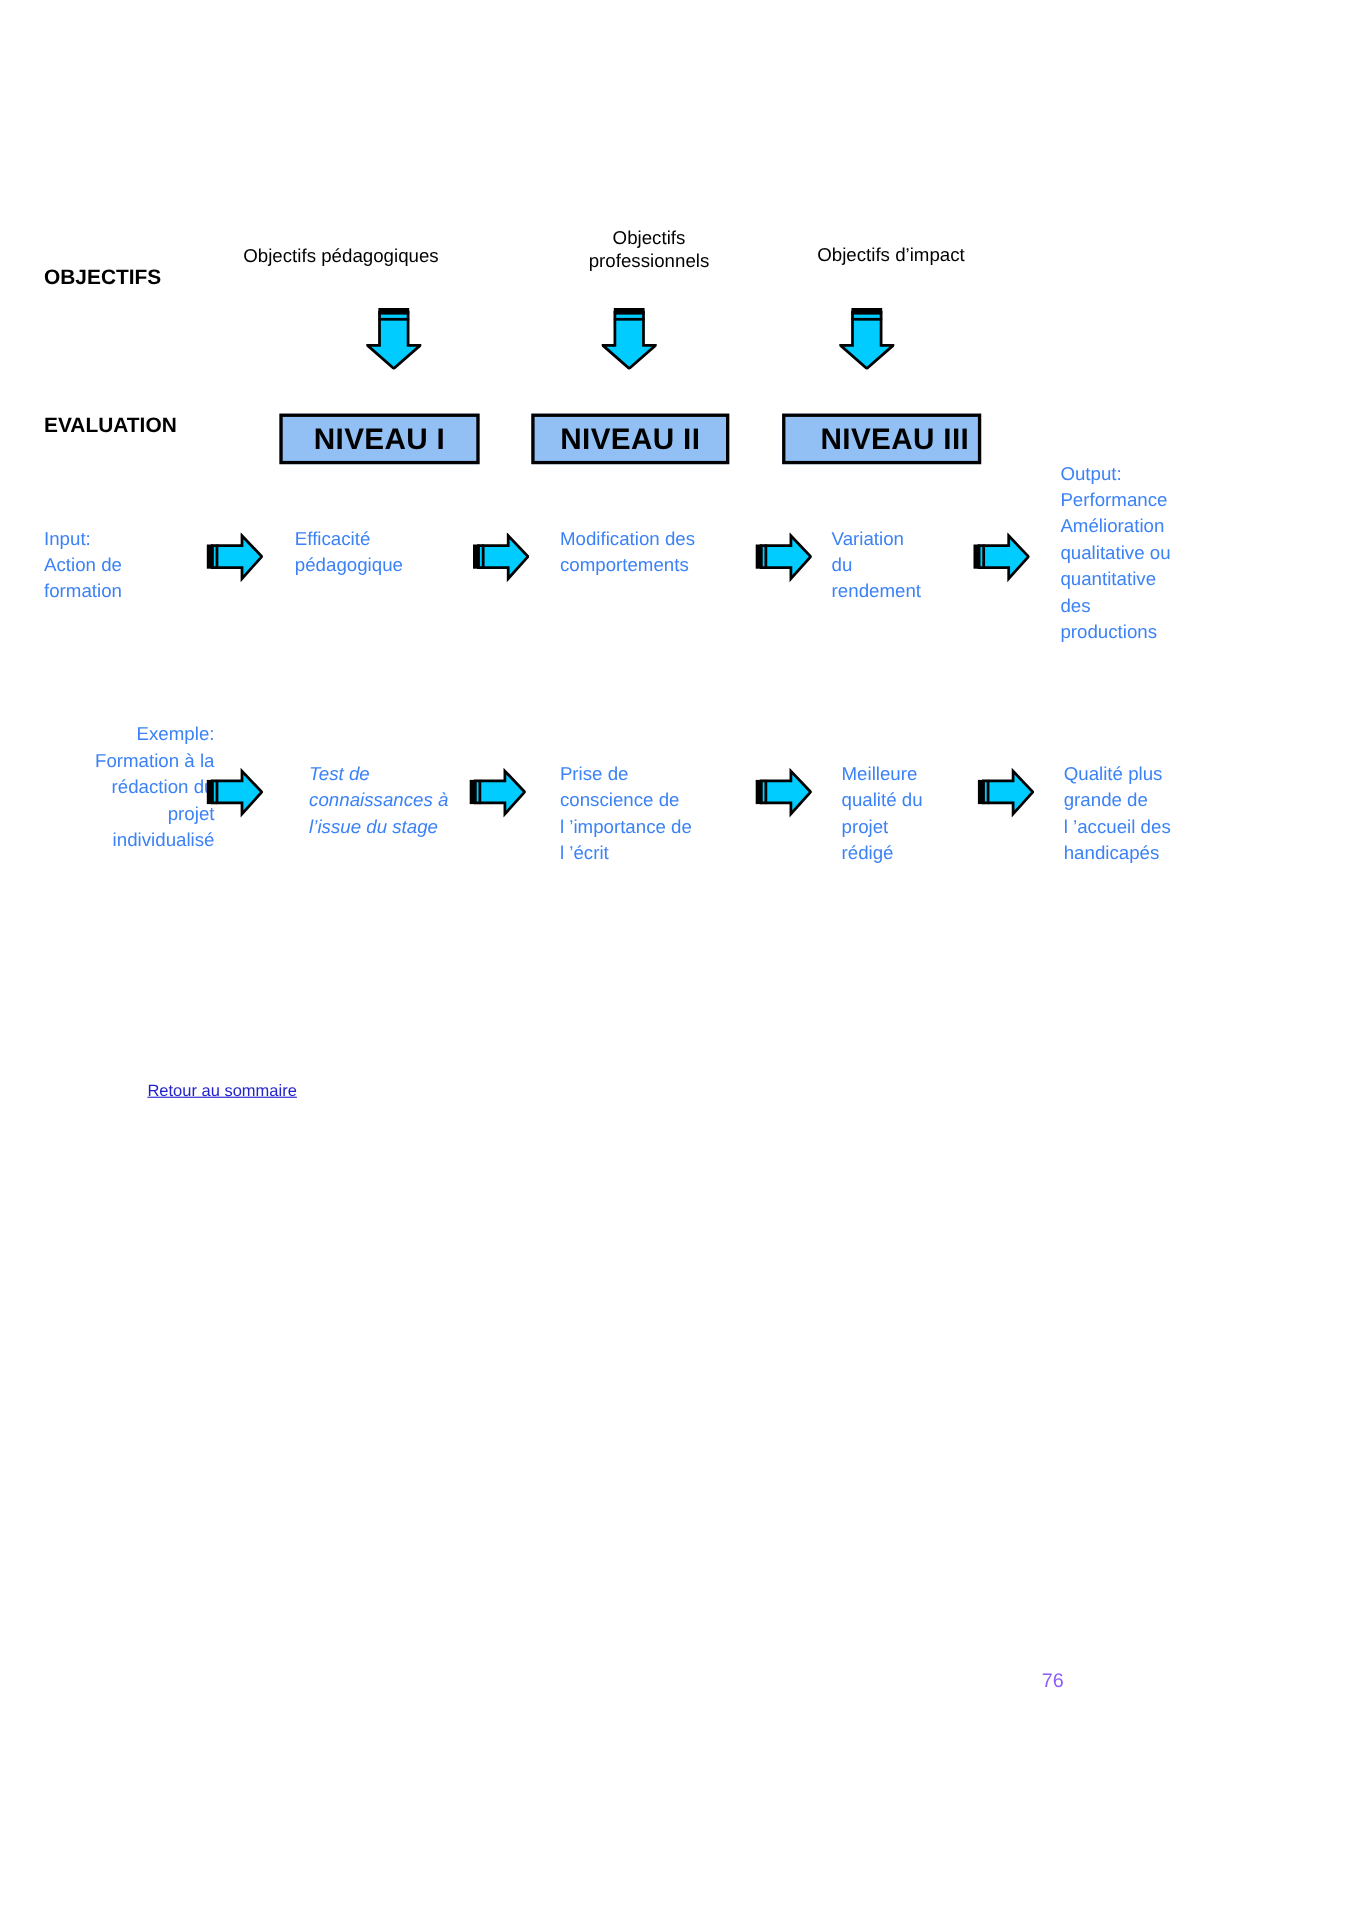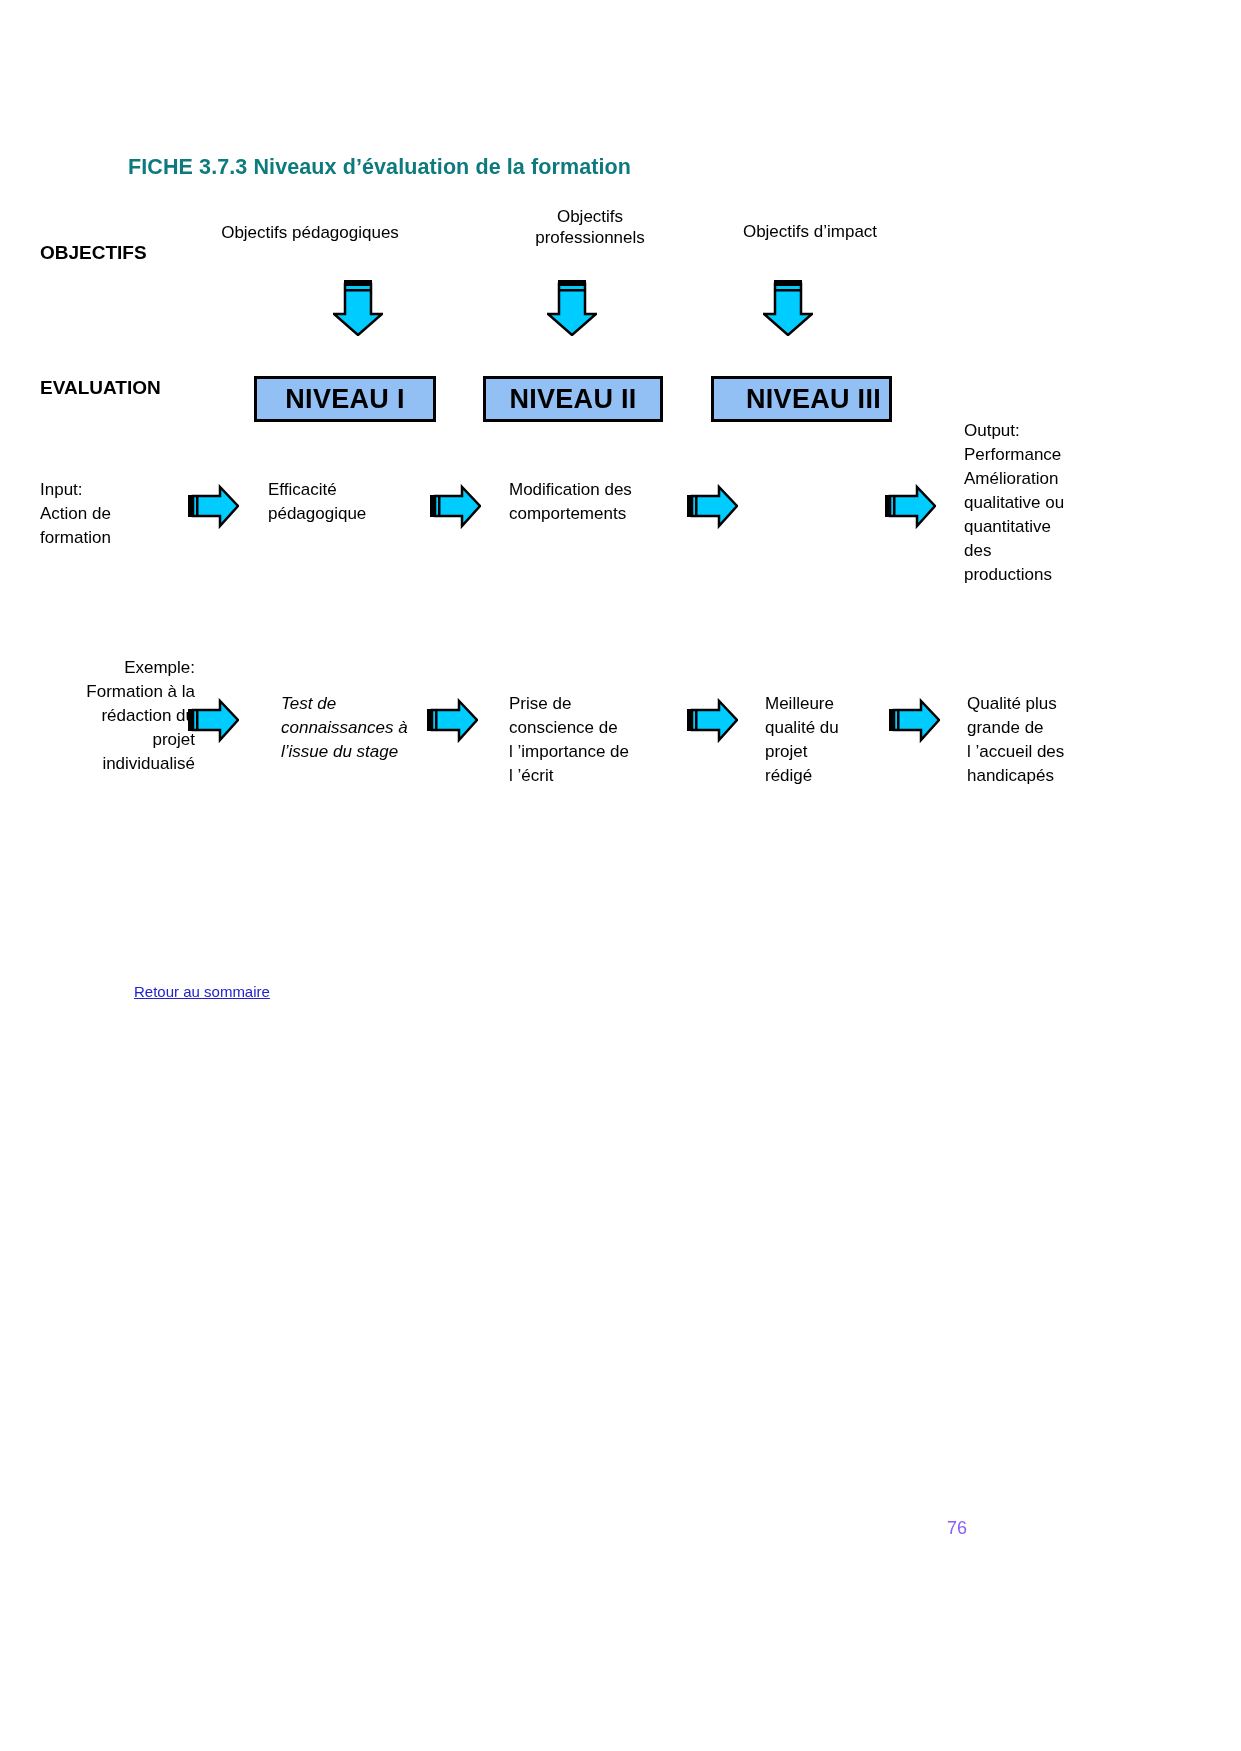--- a/index.html
+++ b/index.html
@@ -88,21 +88,21 @@
     position: absolute;
     width: 54px;
     height: 46px;
   }
 
   
   .flow-text {
     position: absolute;
     font-size: 17px;
     line-height: 24px;
-    color: #000000;
+    color: #3b82f6;
   }
 
   
   #citation {
     position: absolute;
     left: 91px;
     top: 898px;
     width: 700px;
     font-size: 17px;
     line-height: 24px;
@@ -123,21 +123,20 @@
     top: 1518px;
     font-size: 18px;
     color: #8b5cf6;
   }
 </style>
 </head>
 <body>
 
 <div class="page">
 
-  <div class="doc-title">FICHE 3.7.3 Niveaux d’évaluation de la formation</div>
 
   <div class="row-label" id="label-objectifs">OBJECTIFS</div>
   <div class="row-label" id="label-evaluation">EVALUATION</div>
 
   <div class="obj-caption" id="obj-cap-0">Objectifs pédagogiques</div>
   <div class="obj-caption" id="obj-cap-1">Objectifs<br>professionnels</div>
   <div class="obj-caption" id="obj-cap-2">Objectifs d’impact</div>
 
   <div class="arrow-down" id="arrow-down-0">
     <svg width="50" height="58" viewBox="0 0 50 58">
@@ -191,20 +190,21 @@
 
   <div class="flow-text" style="left:509px; top:478px; width:180px;">Modification des<br>comportements</div>
   <div class="arrow-right" style="left:684px; top:484px;">
     <svg width="54" height="46" viewBox="0 0 54 46">
       <polygon points="8,12 35,12 35,3 53,22 35,42 35,32 8,32" fill="#00ccff" stroke="#000000" stroke-width="2.5" stroke-linejoin="miter"></polygon>
       <rect x="3" y="11" width="6" height="22" fill="#000000"></rect>
       <rect x="11" y="11" width="2.5" height="22" fill="#000000"></rect>
     </svg>
   </div>
 
+  <div class="flow-text" style="left:756px; top:478px; width:130px;">Variation<br>du<br>rendement</div>
   <div class="arrow-right" style="left:882px; top:484px;">
     <svg width="54" height="46" viewBox="0 0 54 46">
       <polygon points="8,12 35,12 35,3 53,22 35,42 35,32 8,32" fill="#00ccff" stroke="#000000" stroke-width="2.5" stroke-linejoin="miter"></polygon>
       <rect x="3" y="11" width="6" height="22" fill="#000000"></rect>
       <rect x="11" y="11" width="2.5" height="22" fill="#000000"></rect>
     </svg>
   </div>
 
   <div class="flow-text" style="left:964px; top:419px; width:170px;">Output:<br>Performance<br>Amélioration<br>qualitative ou<br>quantitative<br>des<br>productions</div>
 

